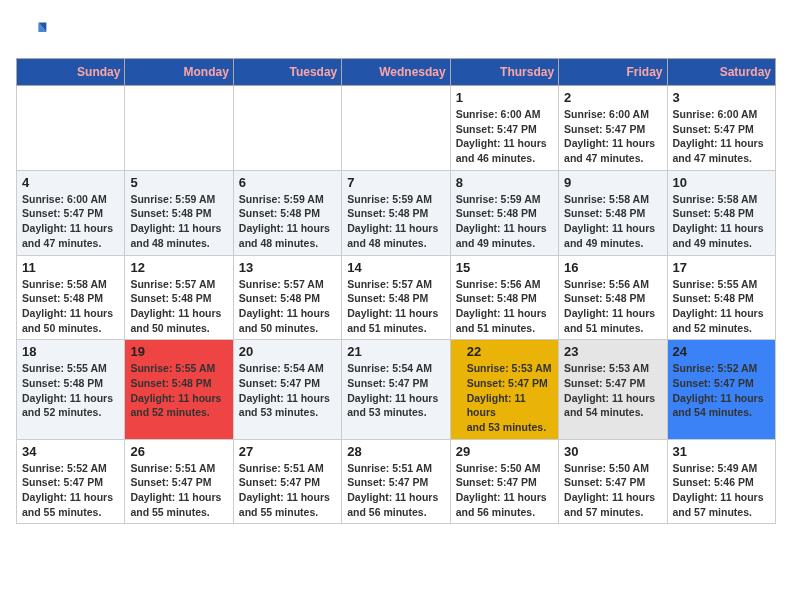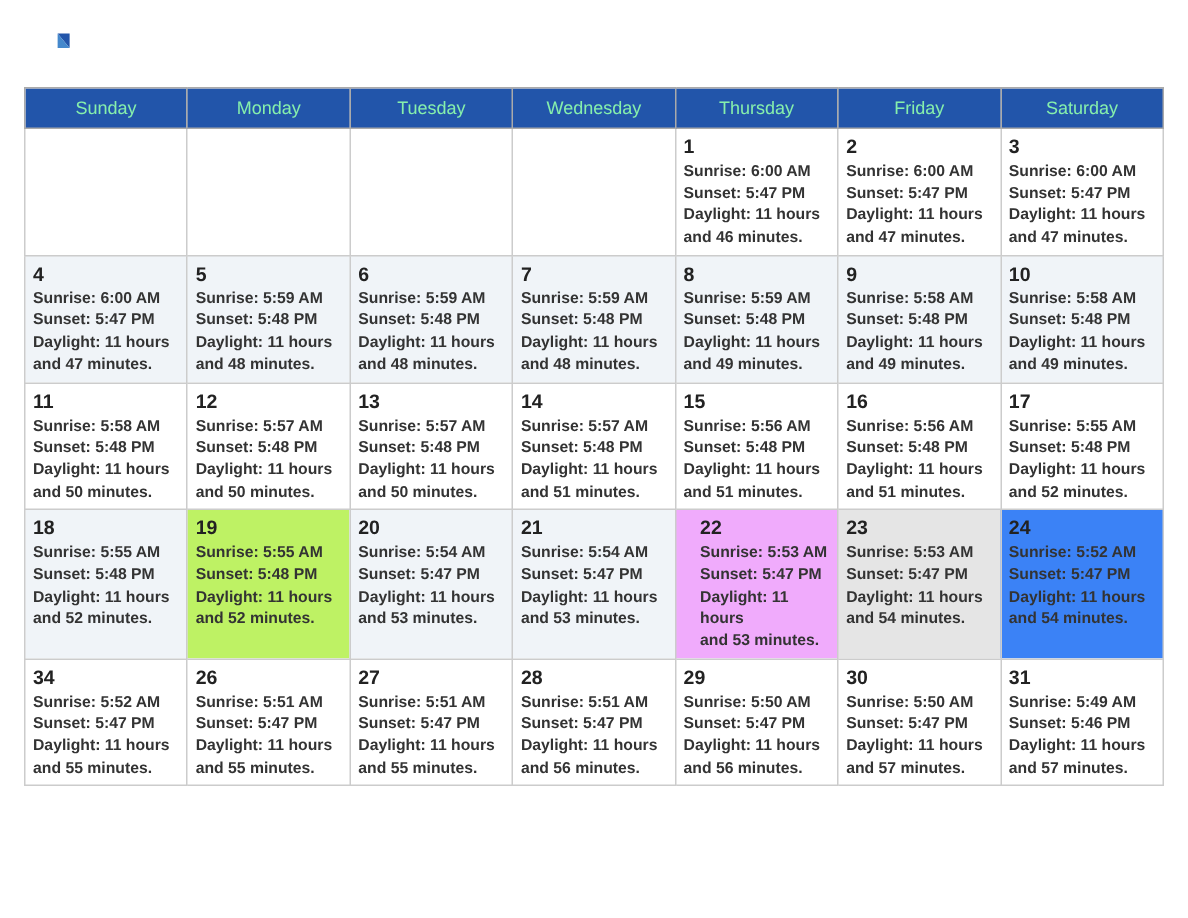--- a/index.html
+++ b/index.html
@@ -44,24 +44,24 @@
       font-size: 16px;
       color: #444;
     }
     .calendar {
       width: 100%;
       border-collapse: collapse;
       font-size: 11px;
     }
     .calendar th {
       background-color: #2255aa;
-      color: #86efac;
+      color: #fca5a5;
       padding: 6px 4px;
-      text-align: center;
-      font-weight: normal;
+      text-align: right;
+      font-weight: bold;
       font-size: 12px;
       border: 1px solid #aaa;
     }
     .calendar td {
       border: 1px solid #ccc;
       vertical-align: top;
       padding: 4px 5px;
       width: calc(100% / 7);
       height: 80px;
       background: #fff;
@@ -249,42 +249,42 @@
         </td>
       </tr>
       <tr>
         <td style="background: rgb(240, 244, 248); margin-left: 48px;">
           <span class="day-number">18</span>
           <div class="day-info" style="white-space: pre-line;">Sunrise: 5:55 AM
 Sunset: 5:48 PM
 Daylight: 11 hours
 and 52 minutes.</div>
         </td>
-        <td style="background: #bef264;">
+        <td style="background: #ef4444;">
           <span class="day-number">19</span>
           <div class="day-info" style="white-space: pre-line;">Sunrise: 5:55 AM
 Sunset: 5:48 PM
 Daylight: 11 hours
 and 52 minutes.</div>
         </td>
         <td style="background: rgb(240, 244, 248);">
           <span class="day-number">20</span>
           <div class="day-info" style="white-space: pre-line;">Sunrise: 5:54 AM
 Sunset: 5:47 PM
 Daylight: 11 hours
 and 53 minutes.</div>
         </td>
         <td style="background: rgb(240, 244, 248);">
           <span class="day-number">21</span>
           <div class="day-info" style="white-space: pre-line;">Sunrise: 5:54 AM
 Sunset: 5:47 PM
 Daylight: 11 hours
 and 53 minutes.</div>
         </td>
-        <td style="background: #f0abfc; padding-left: 16px;">
+        <td style="background: #eab308; padding-left: 16px;">
           <span class="day-number">22</span>
           <div class="day-info" style="white-space: pre-line;">Sunrise: 5:53 AM
 Sunset: 5:47 PM
 Daylight: 11 hours
 and 53 minutes.</div>
         </td>
         <td style="background: #e5e5e5;">
           <span class="day-number">23</span>
           <div class="day-info" style="white-space: pre-line;">Sunrise: 5:53 AM
 Sunset: 5:47 PM

